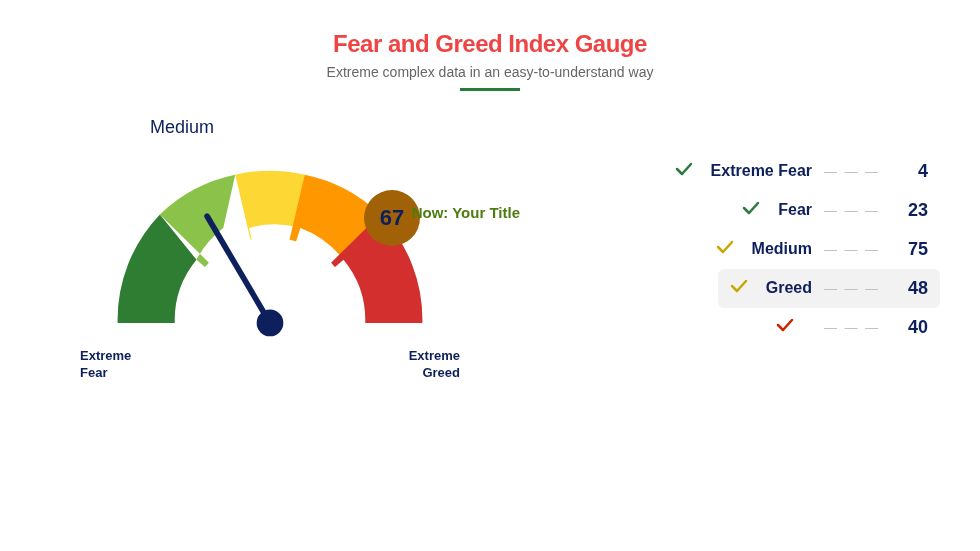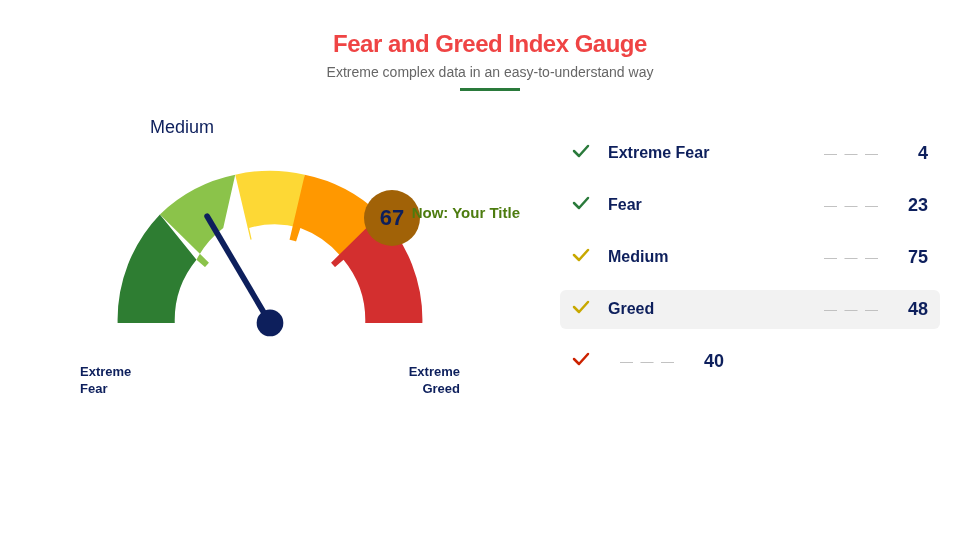--- a/index.html
+++ b/index.html
@@ -96,31 +96,31 @@
       display: flex;
       justify-content: space-between;
       width: 380px;
       margin-top: 6px;
     }
     .gauge-label-left, .gauge-label-right {
       font-size: 13px;
       font-weight: 700;
       color: #0d1f5c;
       line-height: 1.3;
-      margin-top: 16px;
     }
     .gauge-label-right {
       text-align: right;
     }
     
     .table-section {
       width: 380px;
       display: flex;
       flex-direction: column;
-      gap: 13px;
+      gap: 0;
+      align-items: flex-end;
     }
     .table-row {
       display: flex;
       align-items: center;
       padding: 8px 12px;
       border-radius: 6px;
     }
     .table-row.highlighted {
       background: #f2f2f2;
     }

